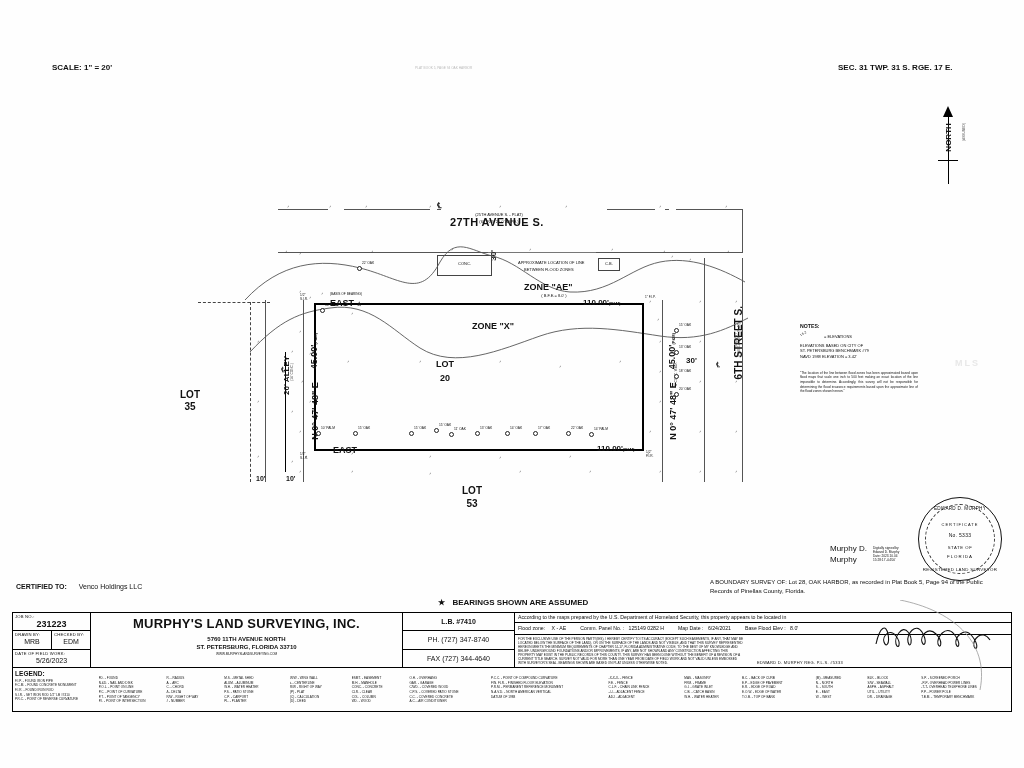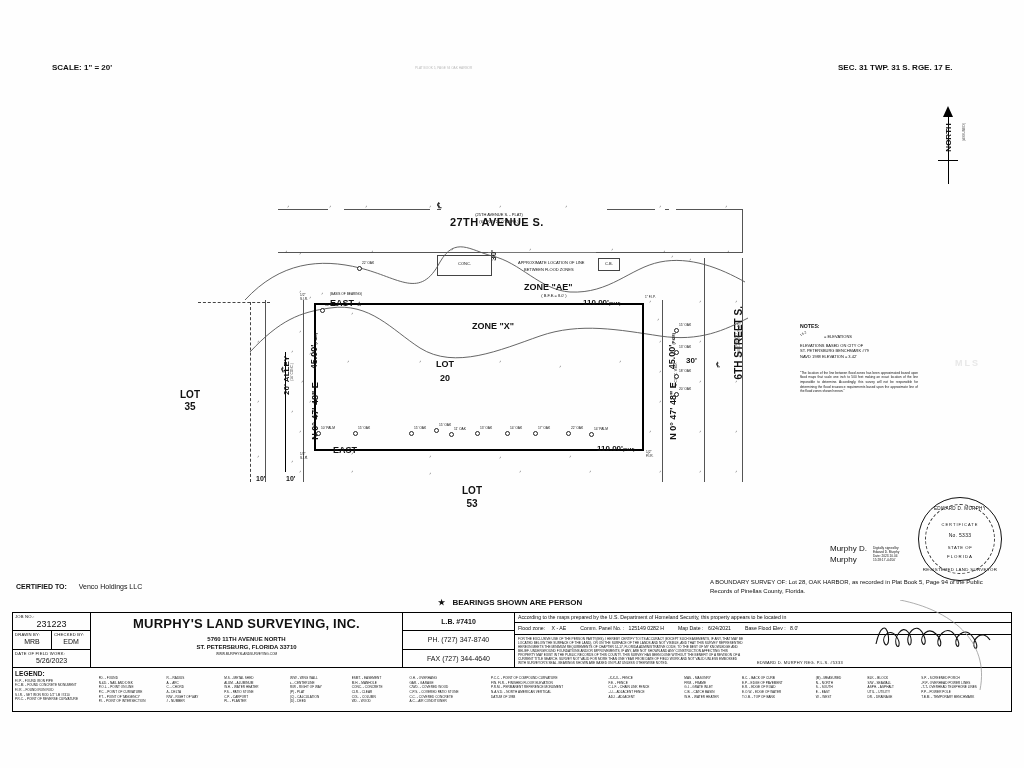--- a/index.html
+++ b/index.html
@@ -352,31 +352,31 @@
     <div class="t4">15:28:17 -04'00'</div>
   </div>
 
   <div class="abs t8 nw" style="left:16px; top:582px;">
     <span class="b">CERTIFIED TO:</span>
     <span style="margin-left:10px;">Venco Holdings LLC</span>
   </div>
 
   <div class="abs t9 b nw" style="left:438px; top:598px;">
     <span style="font-size:8px;">★</span>
-    <span style="margin-left:5px;">BEARINGS SHOWN ARE PERSON</span>
+    <span style="margin-left:5px;">BEARINGS SHOWN ARE ASSUMED</span>
   </div>
 
   <div class="abs t7" style="left:710px; top:578px; width:290px; line-height:1.5;">A BOUNDARY SURVEY OF:  Lot 28, OAK HARBOR, as recorded in Plat Book 5, Page 94 of the Public Records of Pinellas County, Florida.</div>
 
   <div id="titleblock">
 
     <div class="tb-cell" style="width:78px; display:flex; flex-direction:column;">
       <div style="height:18px; border-bottom:1px solid #000; position:relative;">
         <div class="tb-lab">JOB NO.:</div>
-        <div class="tb-val" style="top:6px; font-size:9px;">231223</div>
+        <div class="tb-val" style="top:6px; font-size:9px;font-weight:bold;">231223</div>
       </div>
       <div style="height:19px; border-bottom:1px solid #000; display:flex;">
         <div style="width:39px; border-right:1px solid #000; position:relative;">
           <div class="tb-lab">DRAWN BY:</div>
           <div class="tb-val" style="top:7px; font-size:7px;">MRB</div>
         </div>
         <div style="flex:1; position:relative;">
           <div class="tb-lab">CHECKED BY:</div>
           <div class="tb-val" style="top:7px; font-size:7px;">EDM</div>
         </div>

